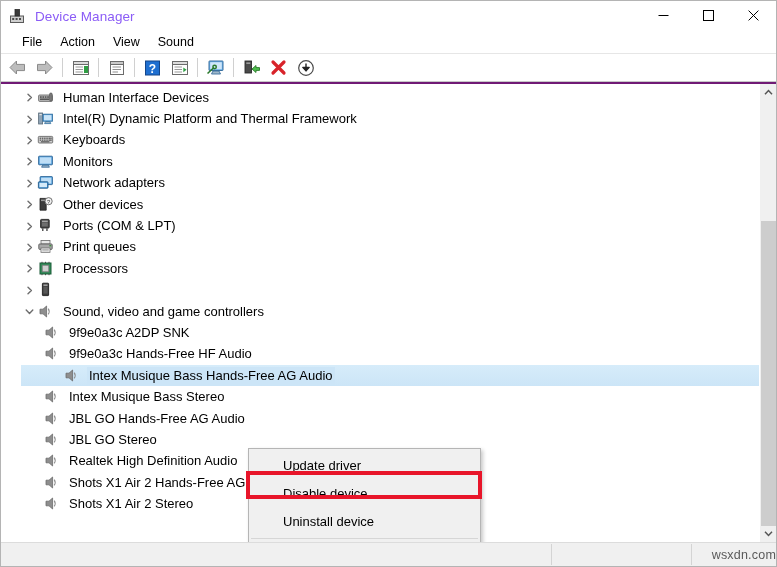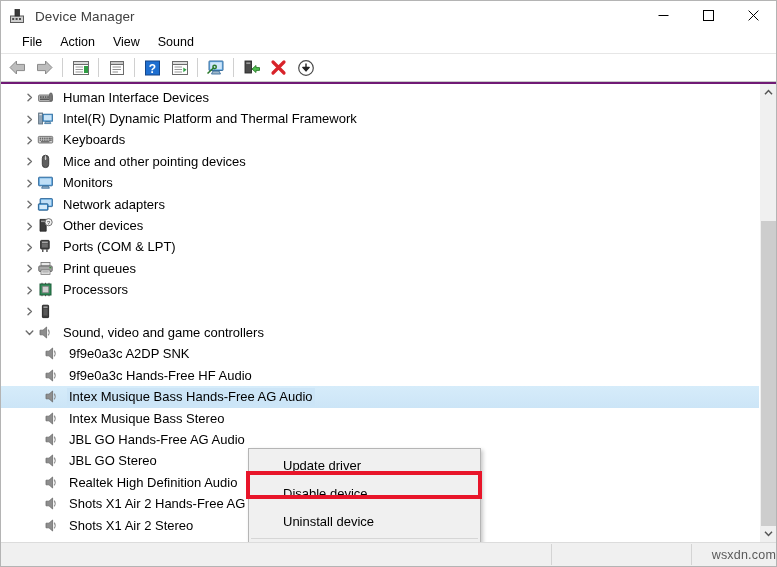--- a/index.html
+++ b/index.html
@@ -41,21 +41,21 @@
   }
   #title-icon {
     width: 18px; height: 18px;
     margin-left: 7px;
     position: relative;
     flex: 0 0 auto;
   }
   #title-text {
     margin-left: 9px;
     font-size: 13.5px;
-    color: #404040;
+    color: #8b5cf6;
     letter-spacing: 0.1px;
   }
   .wbtn {
     width: 45px;
     height: 29px;
     display: flex;
     align-items: center;
     justify-content: center;
     flex: 0 0 auto;
   }
@@ -155,20 +155,21 @@
     font-size: 13px;
     color: #000;
     line-height: 16px;
     padding: 1px 2px;
   }
   .row.selected .rlabel {
     background: #cce5f7;
   }
   .row.selected {
     background: linear-gradient(to bottom, #d6ecfa, #cce5f7);
+    margin-left: 20px;
   }
   .lvl1 { padding-left: 20px; }
   .lvl2 { padding-left: 42px; }
 
   
   #vscroll {
     position: absolute;
     right: 0; top: 0; bottom: 0;
     width: 17px;
     background: #f0f0f0;
@@ -458,33 +459,20 @@
               </svg></div>
             <div class="rlabel">Keyboards</div>
           </div>
           <div class="row lvl1">
             <div class="twisty">
               <svg width="9" height="9" viewBox="0 0 9 9">
                 <path d="M3 1.2 L6.4 4.5 L3 7.8" fill="none" stroke="#6d6d6d" stroke-width="1.4" stroke-linecap="round" stroke-linejoin="round"></path>
               </svg>
             </div>
             <div class="ricon"><svg width="17" height="17" viewBox="0 0 17 17">
-                <rect x="5.3" y="2.2" width="6.4" height="12.4" rx="3.2" fill="#5f5f5f" stroke="#373737" stroke-width="0.9"></rect>
-                <line x1="8.5" y1="2.6" x2="8.5" y2="7" stroke="#d5d5d5" stroke-width="0.9"></line>
-                <rect x="7.8" y="4" width="1.5" height="2.6" rx="0.7" fill="#d5d5d5"></rect>
-              </svg></div>
-            <div class="rlabel">Mice and other pointing devices</div>
-          </div>
-          <div class="row lvl1">
-            <div class="twisty">
-              <svg width="9" height="9" viewBox="0 0 9 9">
-                <path d="M3 1.2 L6.4 4.5 L3 7.8" fill="none" stroke="#6d6d6d" stroke-width="1.4" stroke-linecap="round" stroke-linejoin="round"></path>
-              </svg>
-            </div>
-            <div class="ricon"><svg width="17" height="17" viewBox="0 0 17 17">
                 <rect x="1.6" y="3.2" width="13.8" height="8.6" rx="0.6" fill="#4c9fe0" stroke="#2c6394" stroke-width="0.9"></rect>
                 <rect x="2.7" y="4.3" width="11.6" height="6.4" fill="#bfdef6"></rect>
                 <path d="M5.6 12.2 L11.4 12.2 L12.4 14.2 L4.6 14.2 Z" fill="#9bb3c6" stroke="#2c6394" stroke-width="0.8"></path>
               </svg></div>
             <div class="rlabel">Monitors</div>
           </div>
           <div class="row lvl1">
             <div class="twisty">
               <svg width="9" height="9" viewBox="0 0 9 9">
                 <path d="M3 1.2 L6.4 4.5 L3 7.8" fill="none" stroke="#6d6d6d" stroke-width="1.4" stroke-linecap="round" stroke-linejoin="round"></path>

